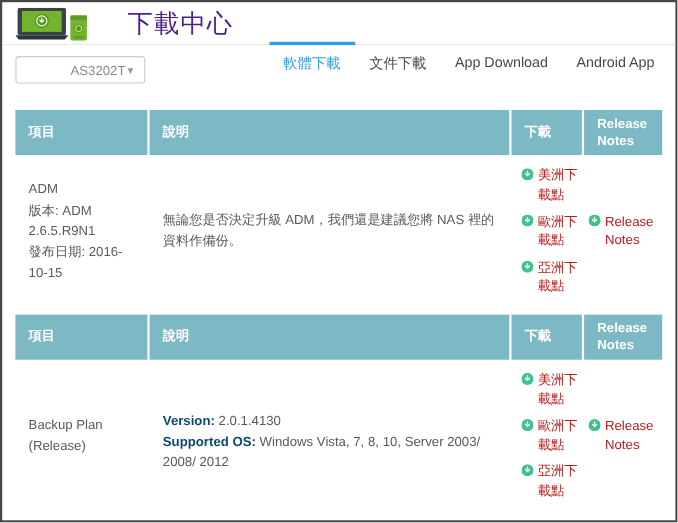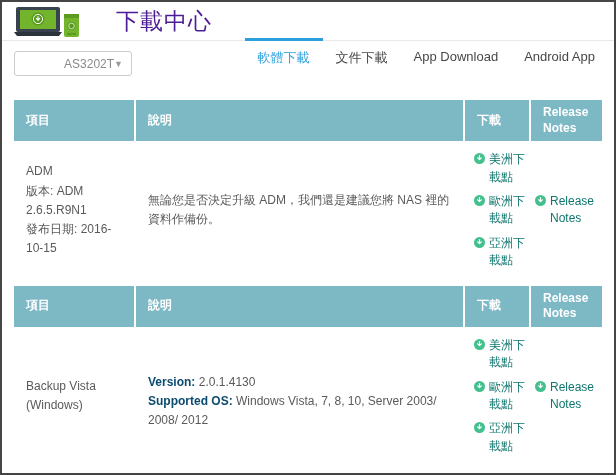--- a/index.html
+++ b/index.html
@@ -20,21 +20,21 @@
   .tbl.second{margin-top:8px;}
   .th{background:#7db8c5;color:#fff;font-weight:bold;padding:5px 12px;display:flex;align-items:center;min-height:36px;box-sizing:border-box;line-height:1.3;}
   .td{padding:8px 12px;color:#5a5a5a;display:flex;flex-direction:column;justify-content:center;box-sizing:border-box;line-height:1.6;background:#fff;}
   .row1{min-height:100px;}
   .row2{min-height:96px;}
   .desc p{margin:0;}
   .meta{margin-top:12px;}
   .meta b{color:#0c4a6e;}
   .dlcol{display:flex;flex-direction:column;gap:7px;justify-content:center;padding:8px 2px 8px 9px;box-sizing:border-box;background:#fff;}
   .rncol{display:flex;align-items:center;justify-content:center;padding:8px 4px;box-sizing:border-box;background:#fff;}
-  .dl{display:flex;gap:4px;color:#0f766e;text-decoration:none;line-height:1.45;font-size:12px;cursor:pointer;justify-content:center;}
+  .dl{display:flex;gap:4px;color:#b91c1c;text-decoration:none;line-height:1.45;font-size:12px;cursor:pointer;justify-content:center;}
   .dl .dlt{width:38px;}
   .dl .rnt{width:48px;}
   .dlic{flex:0 0 auto;padding-top:1px;}
 </style>
 </head>
 <body>
 
 <div class="frame">
 
   <div class="topbar">
@@ -115,21 +115,21 @@
     </div>
   </div>
 
   <div class="tbl second">
     <div class="th">項目</div>
     <div class="th">說明</div>
     <div class="th">下載</div>
     <div class="th">Release Notes</div>
 
     <div class="td row2">
-      <div>Backup Vista (Windows)</div>
+      <div>Backup Plan (Release)</div>
     </div>
     <div class="td row2 desc">
       <div class="meta">
         <div><b>Version:</b> <span>2.0.1.4130</span></div>
         <div><b>Supported OS:</b> <span>Windows Vista, 7, 8, 10, Server 2003/ 2008/ 2012</span></div>
       </div>
     </div>
     <div class="dlcol row2">
       <a class="dl">
         <span class="dlic"><svg width="11" height="11" viewBox="0 0 11 11">

